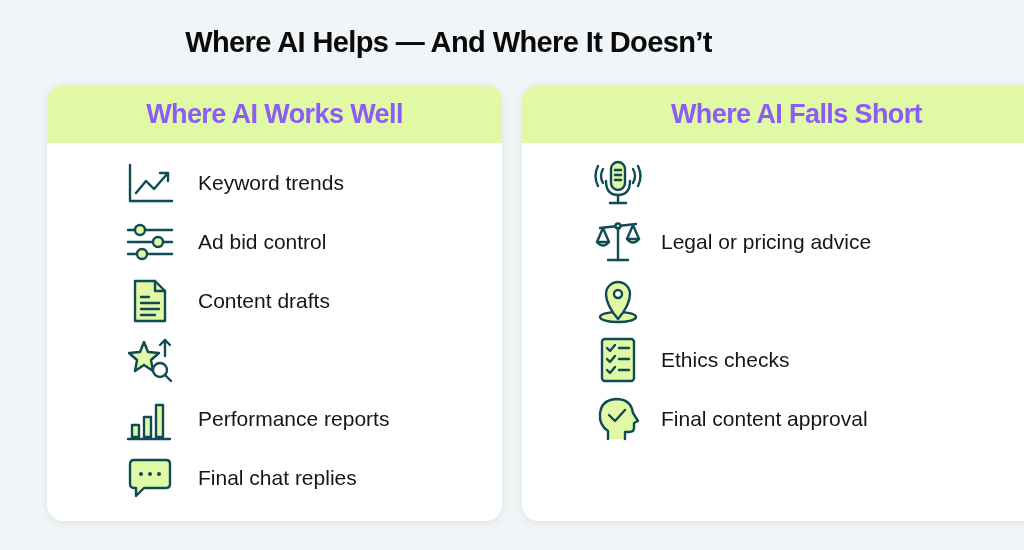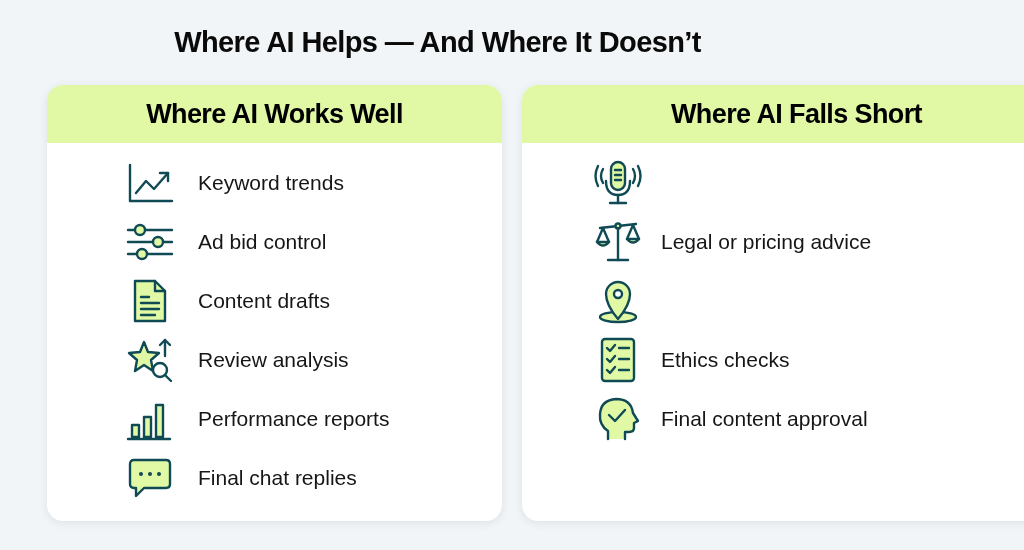--- a/index.html
+++ b/index.html
@@ -4,21 +4,21 @@
   <style>
     * { box-sizing: border-box; margin: 0; padding: 0; }
     html, body { width: 1024px; height: 550px; overflow: hidden; }
     body {
       background: #f1f5f7;
       font-family: "Liberation Sans", sans-serif;
       position: relative;
     }
     .page-title {
       position: absolute;
-      left: 4px; top: 26px; width: 867px;
+      left: 15px; top: 26px; width: 867px;
       text-align: center;
       font-size: 29px;
       font-weight: bold;
       color: #0a0a0a;
       letter-spacing: -0.6px;
     }
     .card {
       position: absolute;
       top: 85px;
       height: 436px;
@@ -28,21 +28,21 @@
       box-shadow: 0 2px 8px rgba(40, 60, 70, 0.10);
     }
     .card.left { left: 47px; width: 455px; }
     .card.right { left: 522px; width: 549px; }
     .card-header {
       height: 58px;
       background: #e1f8a5;
       display: flex; align-items: center; justify-content: center;
       font-size: 27px;
       font-weight: bold;
-      color: #000000;
+      color: #8b5cf6;
       letter-spacing: -0.6px;
     }
     .items { position: absolute; top: 68px; left: 0; right: 0; }
     .item {
       height: 59px;
       display: flex; align-items: center;
       position: relative;
     }
     .item .icon {
       position: absolute;
@@ -111,21 +111,20 @@
     <div class="item">
       <span class="icon">
         <svg width="48" height="48" viewBox="0 0 48 48" fill="none" stroke="#0f4a55" stroke-width="2.4" stroke-linejoin="round" stroke-linecap="round">
           <path d="M18 6 L22 16 L33 17 L25 24 L27 35 L18 29 L9 35 L11 24 L3 17 L14 16 Z" fill="#e1f8a5"></path>
           <line x1="39" y1="4" x2="39" y2="20"></line>
           <path d="M34 9 L39 4 L44 9"></path>
           <circle cx="34" cy="34" r="7" fill="#ffffff"></circle>
           <line x1="39" y1="39" x2="45" y2="45"></line>
         </svg>
       </span>
-      <span class="label">Review analysis</span>
     </div>
 
     <div class="item">
       <span class="icon">
         <svg width="48" height="48" viewBox="0 0 48 48" fill="none" stroke="#0f4a55" stroke-width="2.4" stroke-linejoin="round" stroke-linecap="round">
           <rect x="6" y="30" width="7" height="12" fill="#e1f8a5"></rect>
           <rect x="18" y="22" width="7" height="20" fill="#e1f8a5"></rect>
           <rect x="30" y="10" width="7" height="32" fill="#e1f8a5"></rect>
           <line x1="2" y1="44" x2="44" y2="44"></line>
         </svg>

